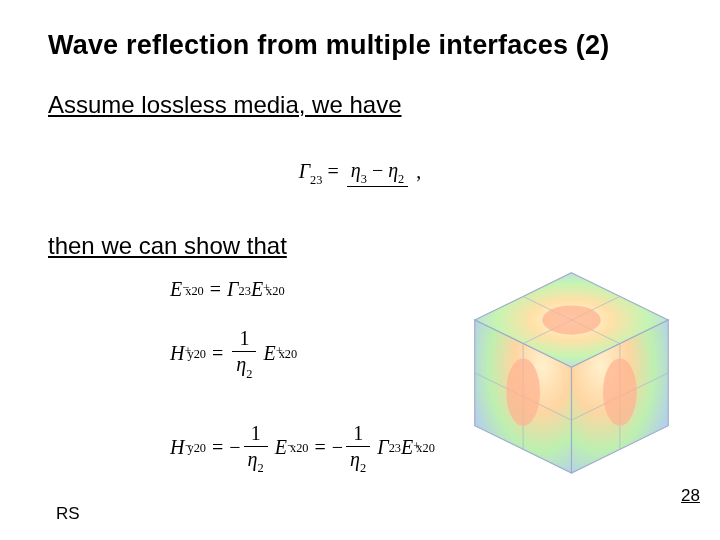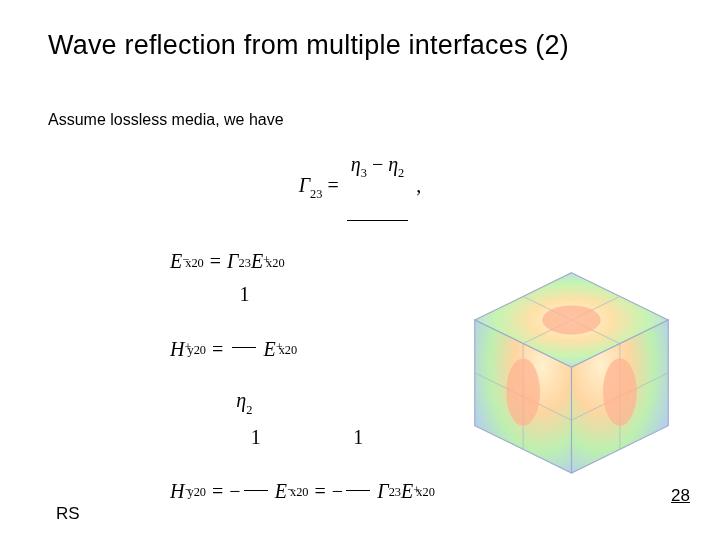--- a/index.html
+++ b/index.html
@@ -1,32 +1,32 @@
 <!DOCTYPE html>
 <html><head>
 <meta charset="utf-8">
 <style>
   * { margin: 0; padding: 0; box-sizing: border-box; }
   html, body { width: 720px; height: 540px; background: #fff; font-family: Arial, Helvetica, sans-serif; color: #000; overflow: hidden; }
   .slide { position: relative; width: 720px; height: 540px; padding: 30px 48px 0 48px; }
-  .title { font-size: 27px; font-weight: 400; margin-bottom: 50px; letter-spacing: 0.2px; }
-  .body-text { font-size: 16px; font-weight: 400; }
+  .title { font-size: 27px; font-weight: 700; margin-bottom: 30px; letter-spacing: 0.2px; }
+  .body-text { font-size: 24px; font-weight: 400; text-decoration: underline; }
   .eq-block { text-align: center; font-family: "Times New Roman", Times, serif; font-size: 20px; font-style: italic; }
   .eq1 { margin: 24px 0 28px 0; }
   .eq2 { margin: 18px auto 0 auto; width: 380px; text-align: left; }
   .eq-row { margin: 10px 0; display: flex; align-items: center; }
-  .frac { display: inline-flex; flex-direction: column; align-items: center; vertical-align: middle; margin: 0 3px; font-style: italic; gap: 40px; }
+  .frac { display: inline-flex; flex-direction: column; align-items: center; vertical-align: middle; margin: 16px 3px; font-style: italic; }
   .frac .num, .frac .den { padding: 0 4px; line-height: 1.15; }
   .frac .bar { width: 100%; border-top: 1.2px solid #000; margin: 1px 0; }
   .sub { font-size: 0.62em; vertical-align: sub; font-style: normal; position: relative; top: 0.1em; }
   .sup { font-size: 0.62em; vertical-align: super; font-style: normal; position: relative; top: -0.12em; }
   .sym { font-style: italic; }
   .upright { font-style: normal; }
   .footer { position: absolute; bottom: 16px; left: 56px; right: 48px; display: flex; justify-content: space-between; font-size: 17px; }
-  .page-num { position: absolute; right: 30px; bottom: 34px; font-size: 17px; text-decoration: underline; }
+  .page-num { position: absolute; right: 20px; bottom: 34px; font-size: 17px; text-decoration: underline; }
   .cube-wrap { position: absolute; right: 36px; bottom: 58px; width: 225px; height: 225px; opacity: 0.65; }
   .cube-wrap svg { width: 100%; height: 100%; display: block; }
 </style>
 </head>
 <body>
 
 <div class="slide">
 
   <h1 class="title">Wave reflection from multiple interfaces (2)</h1>
 
@@ -39,20 +39,21 @@
       <span class="num">
         <span class="sym">η</span><span class="sub">3</span>
         <span class="upright">−</span>
         <span class="sym">η</span><span class="sub">2</span>
       </span>
       <span class="bar"></span>
     </span>
     <span class="upright">,</span>
   </div>
 
+  <p class="body-text">then we can show that</p>
 
   <div class="eq-block eq2">
 
     <div class="eq-row">
       <span class="sym">E</span>
         <span class="sup">−</span>
         <span class="sub" style="margin-left:-4px;">x20</span>
       <span class="upright" style="margin:0 6px;">=</span>
       <span class="sym">Γ</span>
         <span class="sub">23</span>

